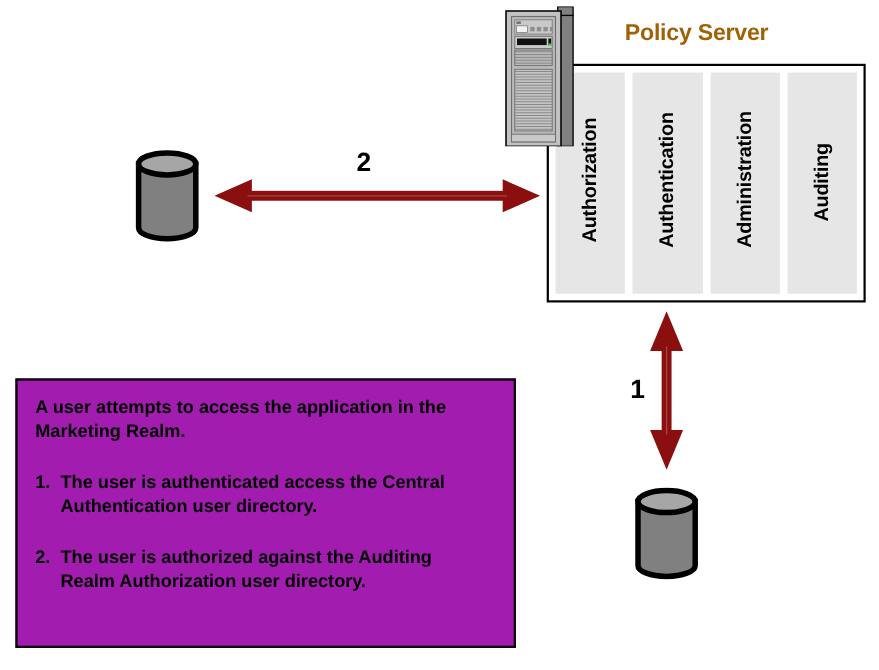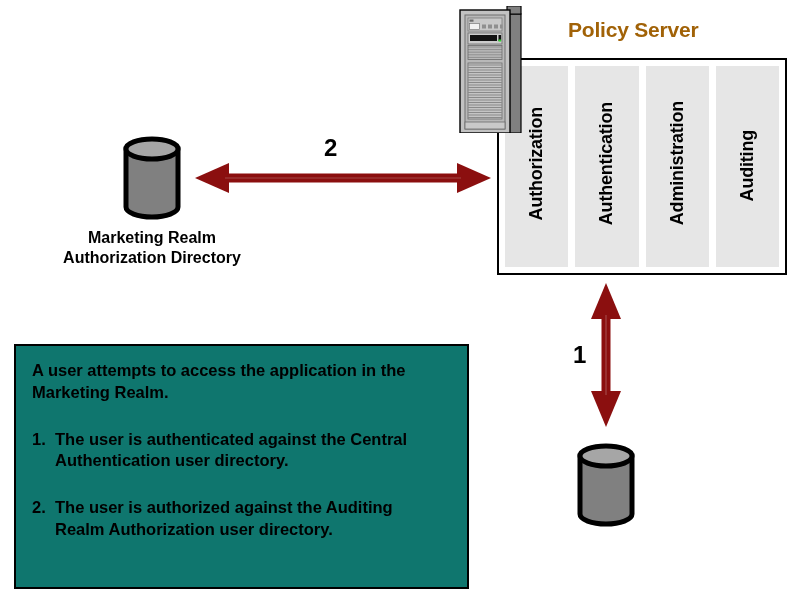--- a/index.html
+++ b/index.html
@@ -104,21 +104,21 @@
   }
 
   
   #description-box {
     position: absolute;
     left: 14px;
     top: 344px;
     width: 455px;
     height: 245px;
     border: 2px solid #000000;
-    background: #0f766e;
+    background: #a21caf;
     box-sizing: border-box;
     padding: 14px 32px 10px 16px;
   }
   #description-box p {
     margin: 0;
     font-size: 16.5px;
     font-weight: bold;
     color: #000000;
     line-height: 1.32;
   }
@@ -228,22 +228,20 @@
       <line x1="11" y1="111.5" x2="45" y2="111.5"></line>
     </g>
 
     <rect x="8" y="116" width="40" height="7" fill="#c9c9c9" stroke="#6b6b6b" stroke-width="0.8"></rect>
   </svg>
 
   <svg class="cylinder" style="left:120px; top:136px;" width="64" height="84" viewBox="0 0 64 84">
     <path d="M6,13 L6,71 A26,10 0 0 0 58,71 L58,13 Z" fill="#808080" stroke="#000000" stroke-width="5"></path>
     <ellipse cx="32" cy="13" rx="26" ry="10" fill="#a6a6a6" stroke="#000000" stroke-width="5"></ellipse>
   </svg>
-  <div class="cyl-label" style="left:22px; top:228px; width:260px;">Marketing Realm
-Authorization Directory</div>
 
   <svg class="arrow-svg" style="left:195px; top:160px;" width="296" height="36" viewBox="0 0 296 36">
     <polygon points="0,18 34,3 34,33" fill="#8b0f0f"></polygon>
     <polygon points="296,18 262,3 262,33" fill="#8b0f0f"></polygon>
     <rect x="30" y="13.5" width="236" height="9" fill="#8b0f0f"></rect>
     <line x1="30" y1="18" x2="266" y2="18" stroke="#a34747" stroke-width="1.2"></line>
   </svg>
   <div class="arrow-number" style="left:324px; top:134px;">2</div>
 
   <svg class="arrow-svg" style="left:588px; top:283px;" width="36" height="144" viewBox="0 0 36 144">
@@ -257,21 +255,21 @@
   <svg class="cylinder" style="left:574px; top:443px;" width="64" height="84" viewBox="0 0 64 84">
     <path d="M6,13 L6,71 A26,10 0 0 0 58,71 L58,13 Z" fill="#808080" stroke="#000000" stroke-width="5"></path>
     <ellipse cx="32" cy="13" rx="26" ry="10" fill="#a6a6a6" stroke="#000000" stroke-width="5"></ellipse>
   </svg>
 
   <div id="description-box">
     <p class="desc-intro">A user attempts to access the application in the Marketing Realm.</p>
 
     <div class="desc-item">
       <span class="desc-num">1.</span>
-      <span class="desc-text">The user is authenticated against the Central Authentication user directory.</span>
+      <span class="desc-text">The user is authenticated access the Central Authentication user directory.</span>
     </div>
 
     <div class="desc-item">
       <span class="desc-num">2.</span>
       <span class="desc-text">The user is authorized against the Auditing Realm Authorization user directory.</span>
     </div>
   </div>
 
 </div>
 

